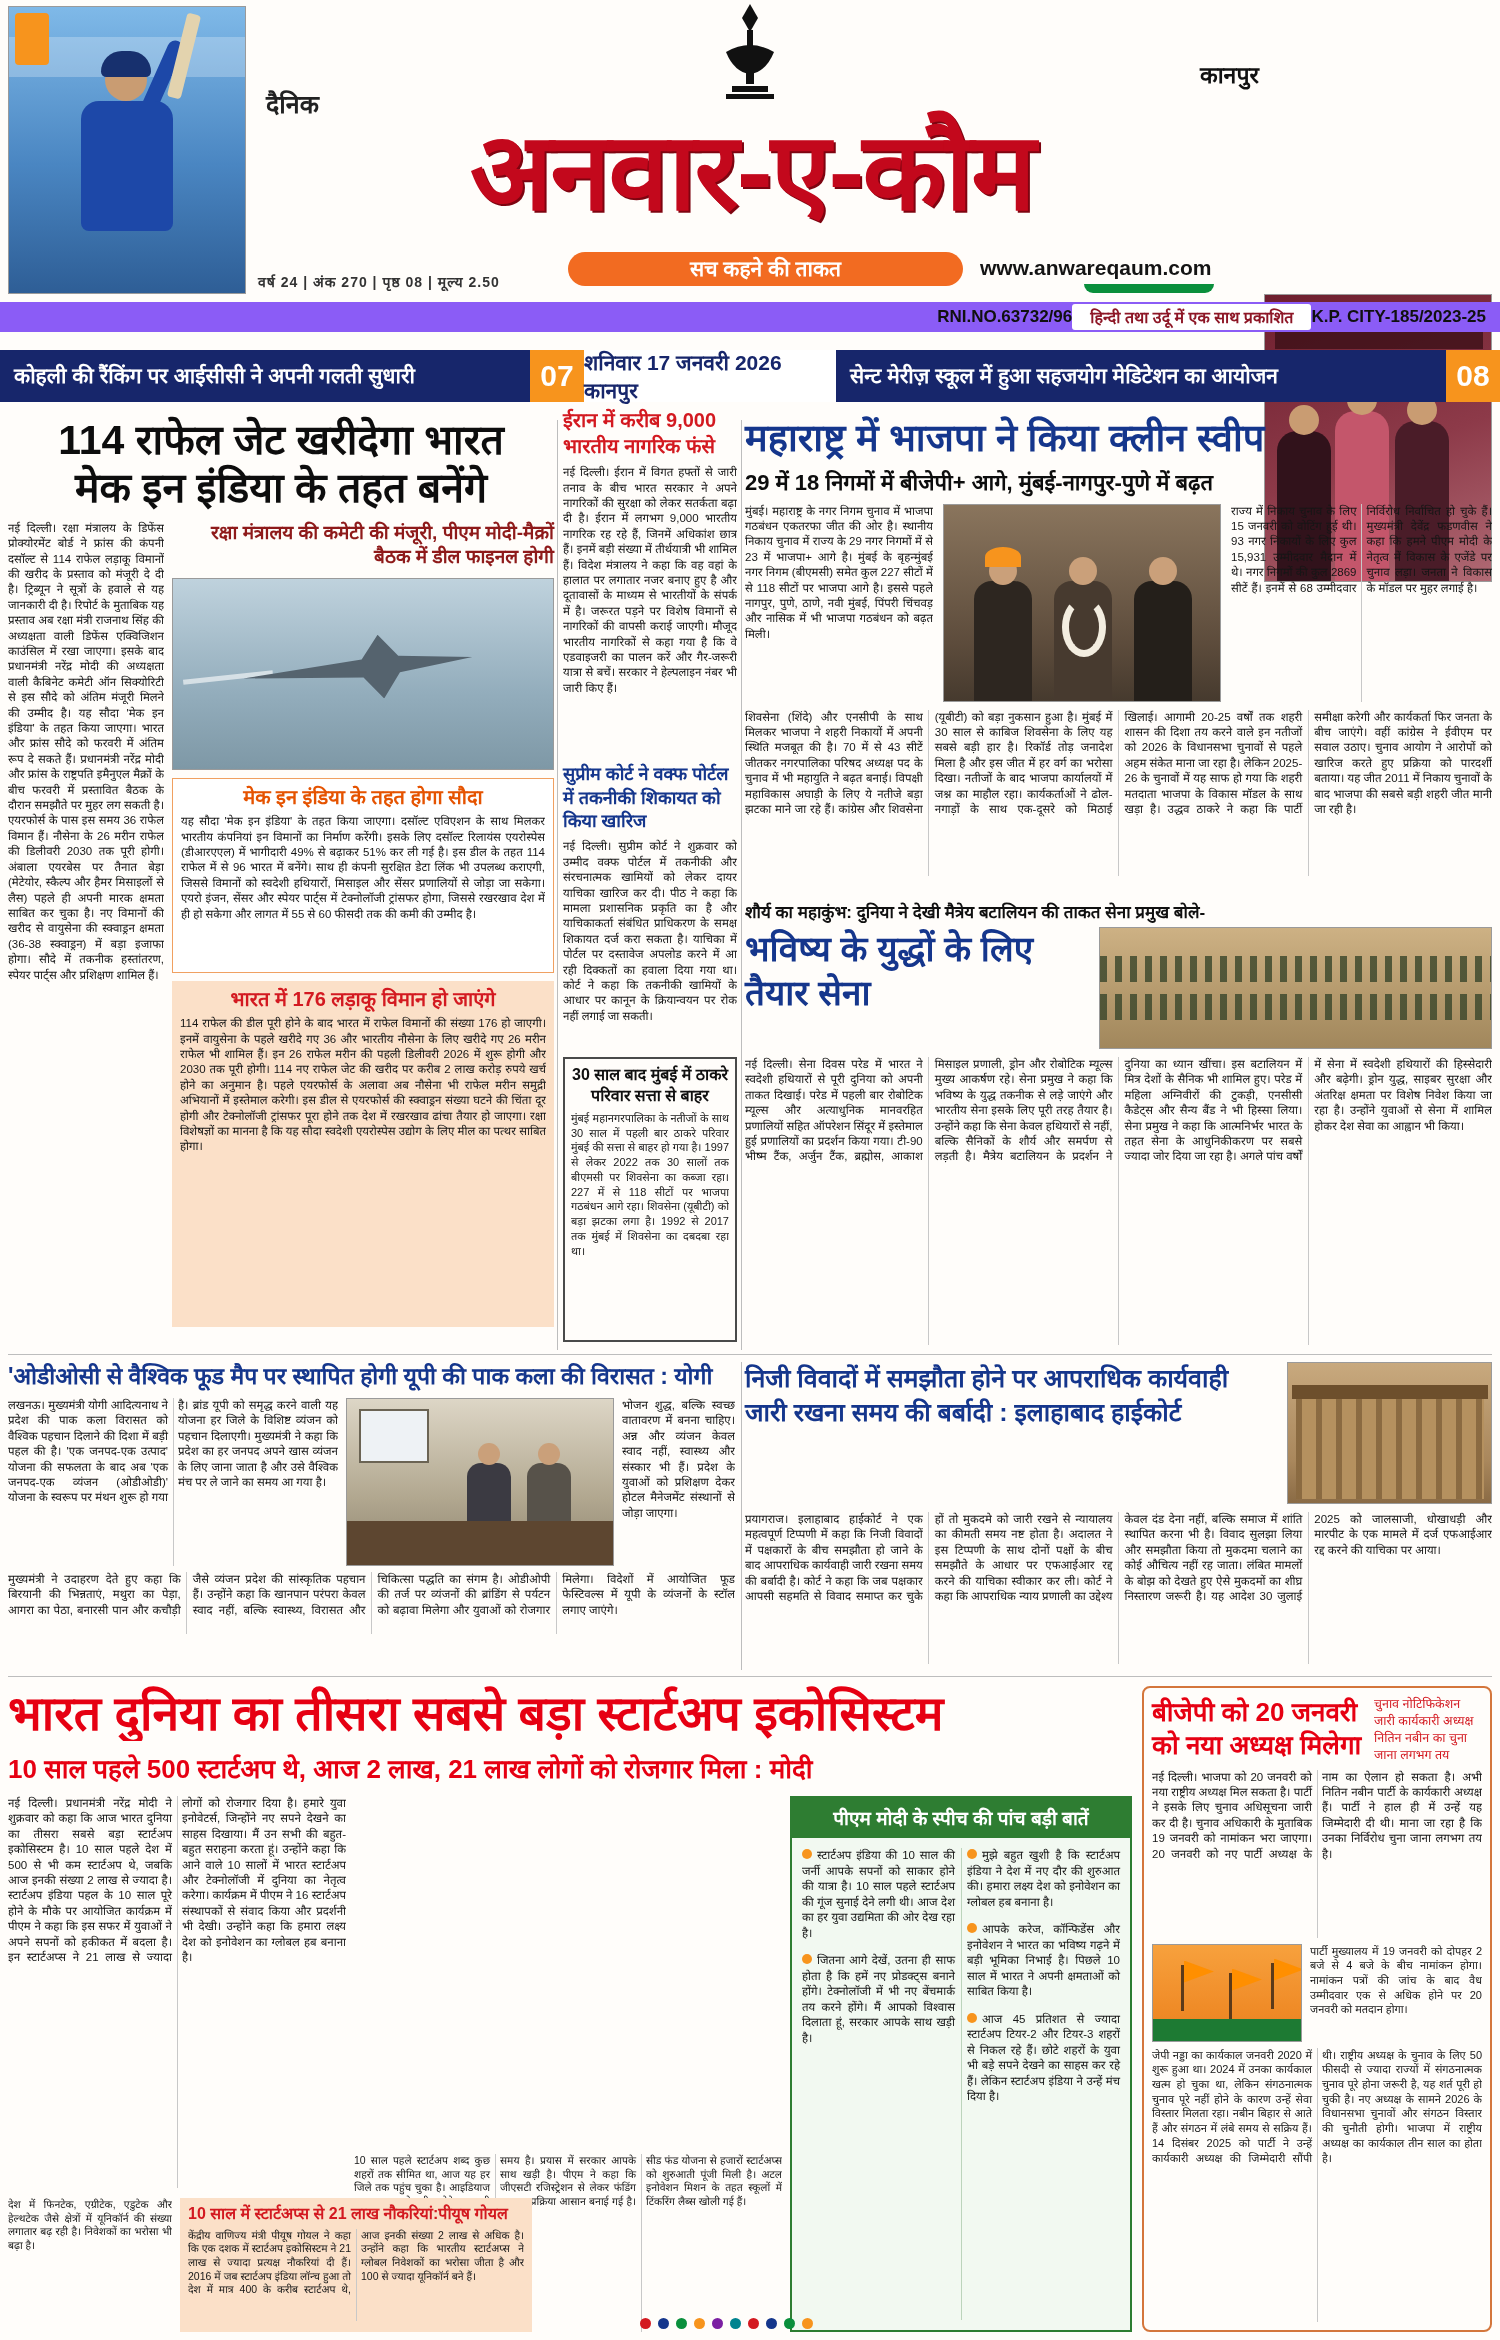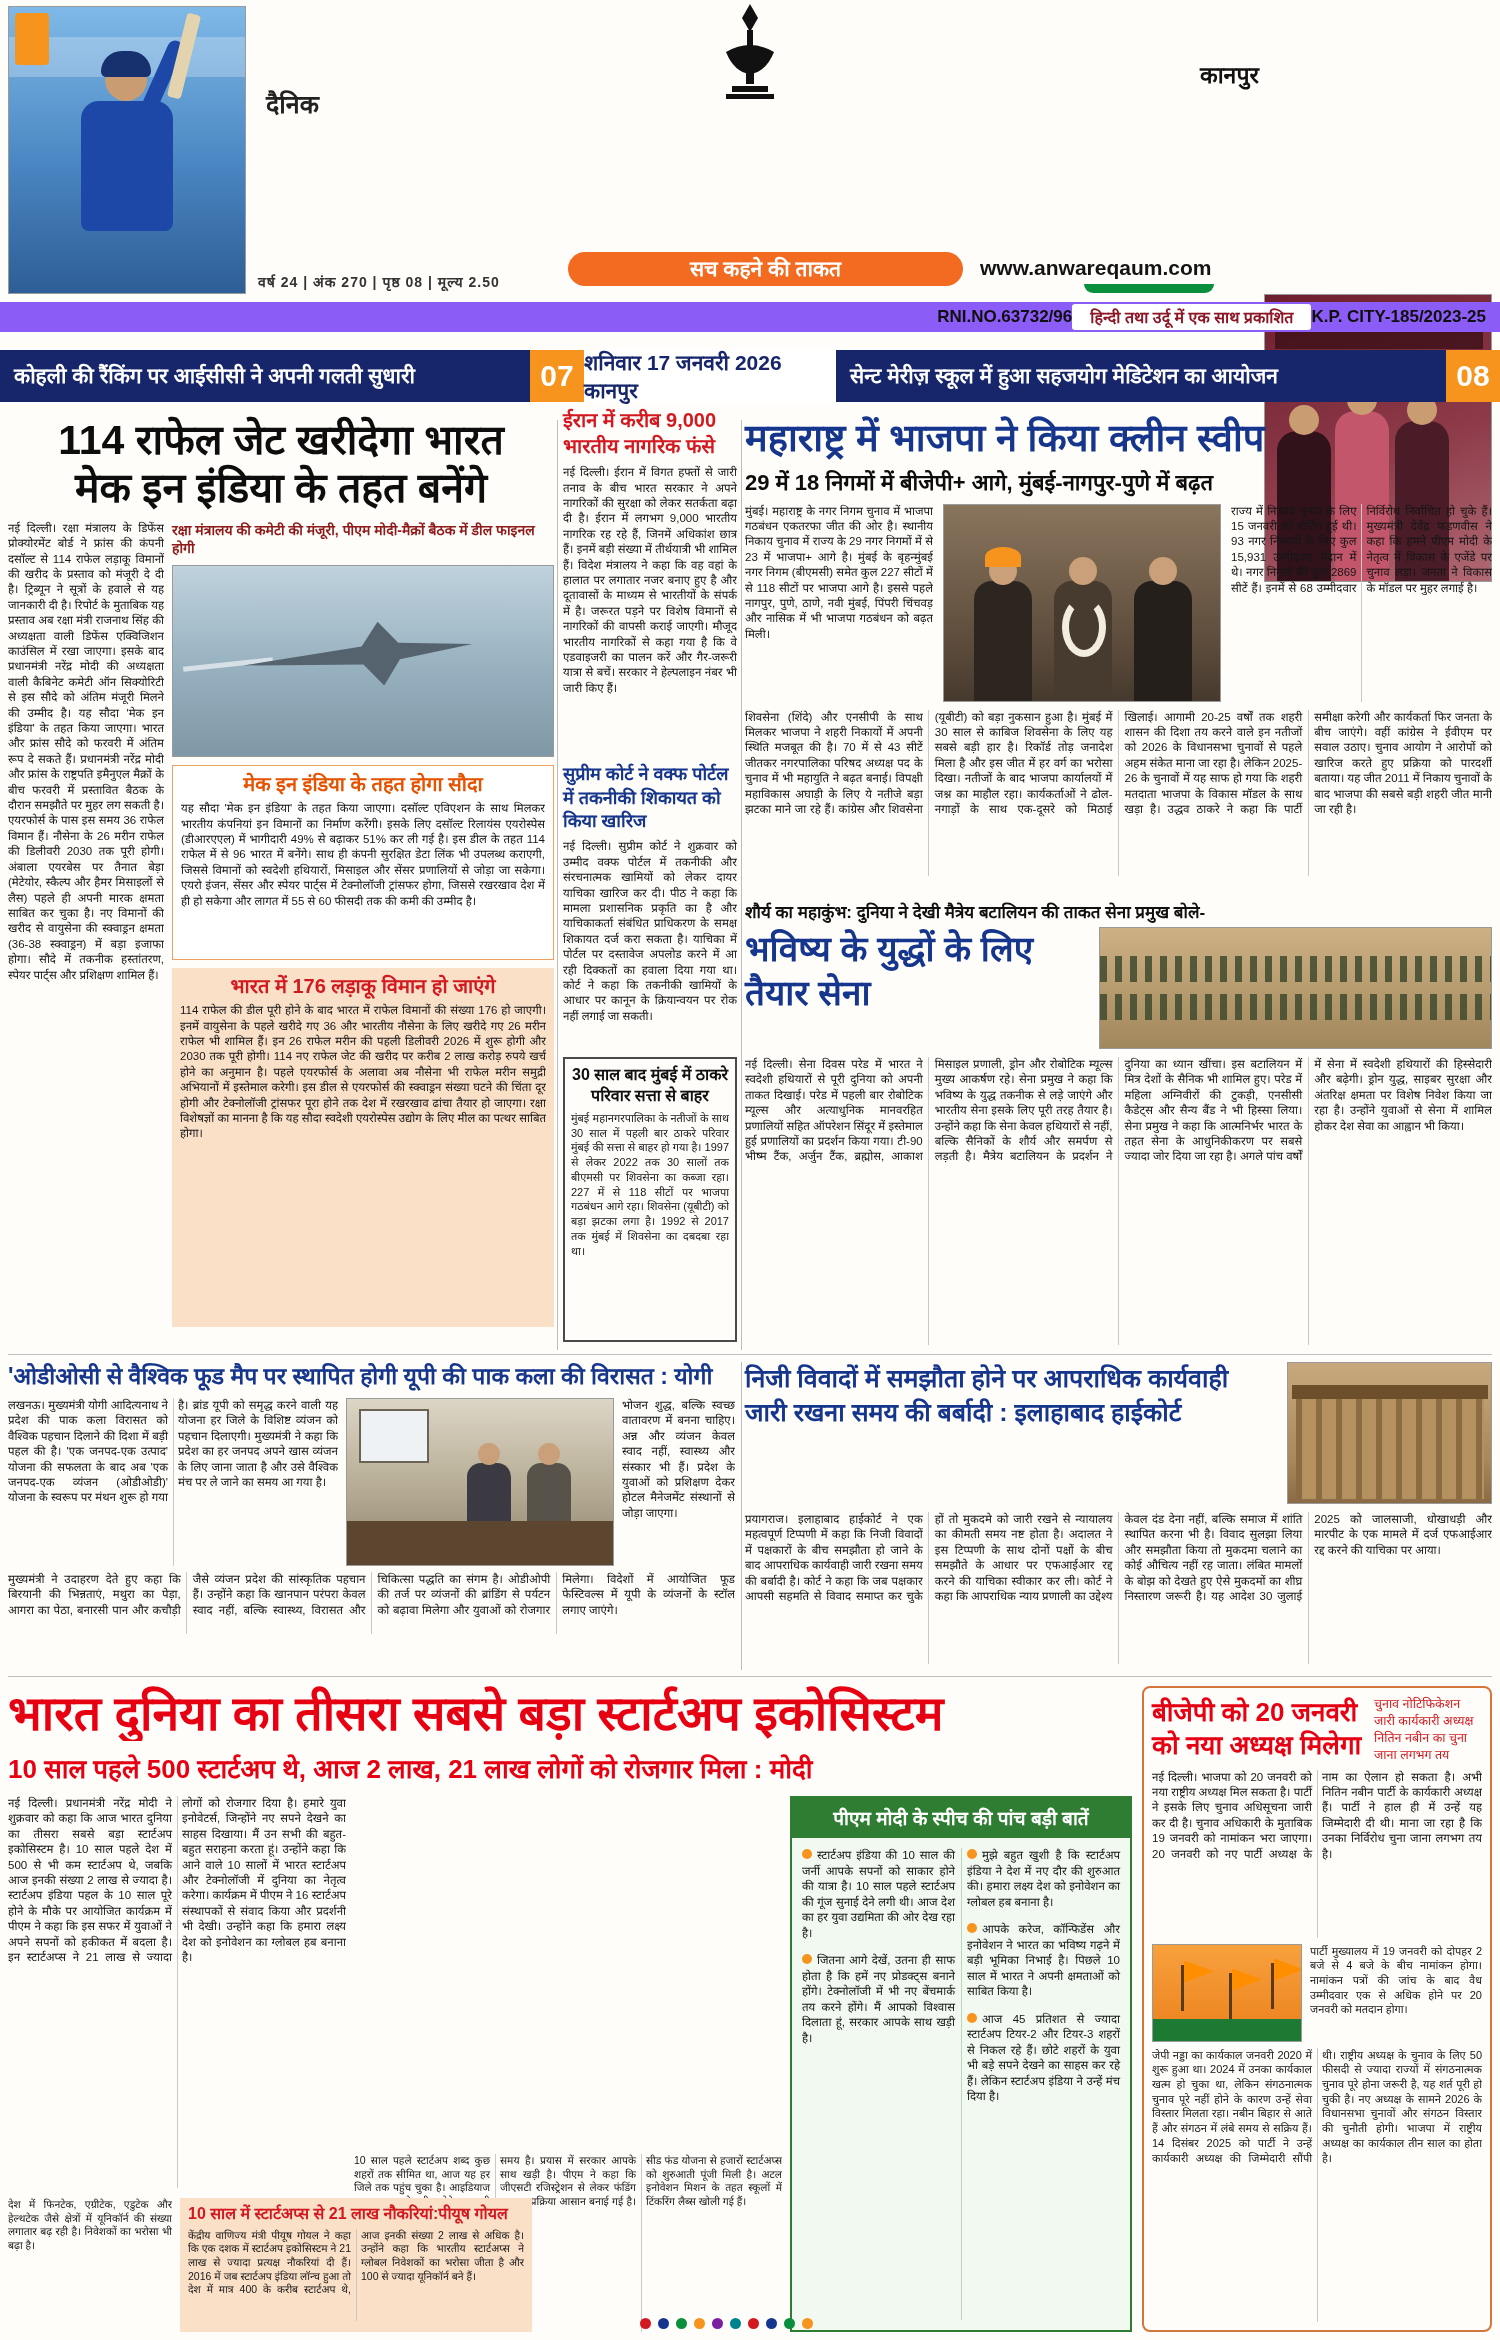--- a/index.html
+++ b/index.html
@@ -52,21 +52,21 @@
   .t-right{flex:1;}
   .t-page{flex:0 0 54px; background:#f7941d; color:#fff; font-size:30px; font-weight:900; display:flex; align-items:center; justify-content:center;}
   .t-center{flex:0 0 252px; background:#fff; color:var(--teaser); font-size:21px; font-weight:900; display:flex; align-items:center; justify-content:center;}
 
   
   .rafale{left:8px; top:416px; width:546px; height:934px;}
   .rf-h{font-size:41px; line-height:1.18; font-weight:900; color:#0d0d0d; text-align:center;}
   .rf-wrap{display:flex; gap:8px; margin-top:8px; height:806px;}
   .rf-narrow{flex:0 0 156px;}
   .rf-main{flex:1; display:flex; flex-direction:column; gap:8px;}
-  .rf-sub{font-size:14px; font-weight:800; color:#8e1a1a; text-align:left; line-height:1.3;}
+  .rf-sub{font-size:19px; font-weight:800; color:#8e1a1a; text-align:right; line-height:1.3;}
   .photo-rafale{height:192px; background:linear-gradient(180deg,#bfd2dd 0%,#93adbc 60%,#7e98a6 100%);}
   .jet{position:absolute; left:70px; top:58px; width:230px; height:64px; background:#55636e; transform:rotate(-6deg);
        clip-path:polygon(0 46%,52% 36%,60% 0,68% 36%,100% 50%,68% 62%,60% 100%,52% 64%);}
   .jet-trail{position:absolute; left:10px; top:96px; width:90px; height:5px; background:rgba(255,255,255,.6); transform:rotate(-6deg);}
   .rf-box1{border:1px solid #f0a060; background:#fff; padding:6px 8px;}
   .rf-box1 .box-title{color:#e55300;}
   .box-title{font-size:20px; font-weight:900; text-align:center; line-height:1.25; margin-bottom:4px;}
   .rf-box2{background:#fbe0c8; padding:6px 8px; flex:1; overflow:hidden;}
   .rf-box2 .box-title{color:#d31920;}
 
@@ -176,20 +176,21 @@
       <polygon points="44,2 52,16 44,30 36,16" fill="#111"></polygon>
       <rect x="41" y="28" width="6" height="22" fill="#111"></rect>
       <path d="M20 50 Q44 36 68 50 Q60 70 44 72 Q28 70 20 50 Z" fill="#111"></path>
       <rect x="40" y="70" width="8" height="12" fill="#111"></rect>
       <rect x="26" y="84" width="36" height="6" fill="#111"></rect>
       <rect x="20" y="92" width="48" height="5" fill="#111"></rect>
     </svg>
   </div>
 
   <div class="abs m-daily">दैनिक</div>
+  <div class="abs m-logo">अनवार-ए-कौम</div>
   <div class="abs m-city">कानपुर</div>
   <div class="abs m-tagline">सच कहने की ताकत</div>
   <div class="abs m-web">www.anwareqaum.com</div>
   <div class="abs m-swoosh"></div>
   <div class="abs m-edition">वर्ष 24 | अंक 270 | पृष्ठ 08 | मूल्य 2.50</div>
 
   <div class="abs photo m-photo-right">
     <div class="ev-banner"></div>
     <div class="ev-fig" style="left:12px">
         <div class="ev-head"></div>

